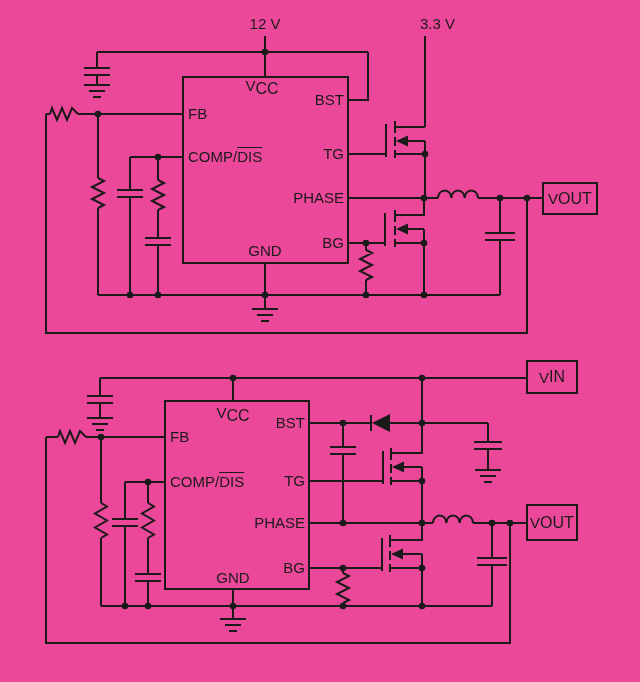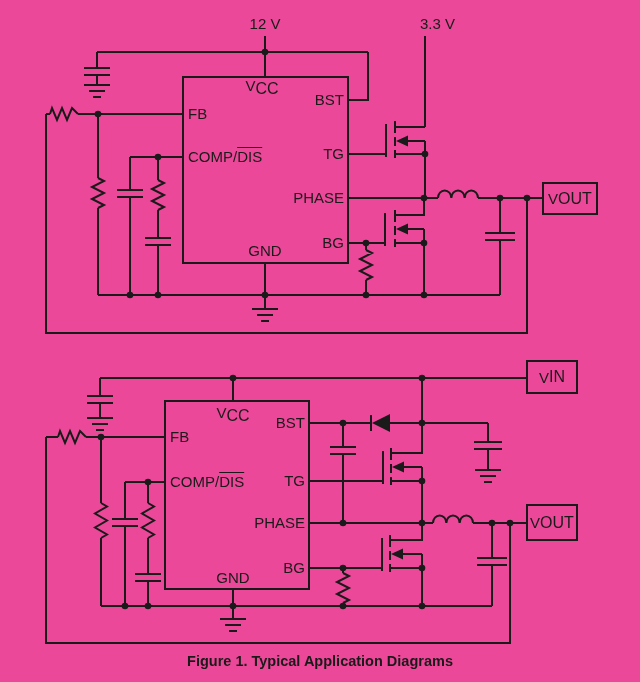--- a/index.html
+++ b/index.html
@@ -163,14 +163,13 @@
   <div class="lbl rgt" style="left:225px;top:560px;width:80px;">BG</div>
   <div class="netbox" style="left:527px;top:361px;width:50px;height:32px;">
       <span>V</span>
       <span class="sub">IN</span>
     </div>
   <div class="netbox" style="left:527px;top:505px;width:50px;height:35px;">
       <span>V</span>
       <span class="sub">OUT</span>
     </div>
 
-  <div class="caption" style="top:653px;">Figure 1. Typical Application Diagrams</div>
 </div>
 
 </body></html>

